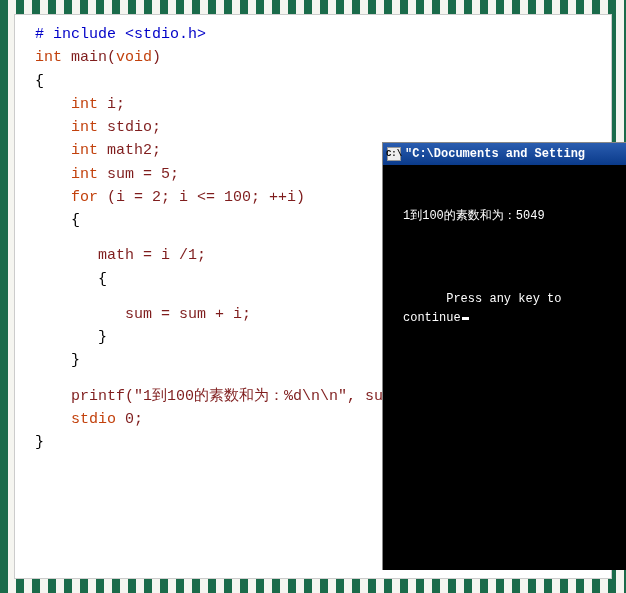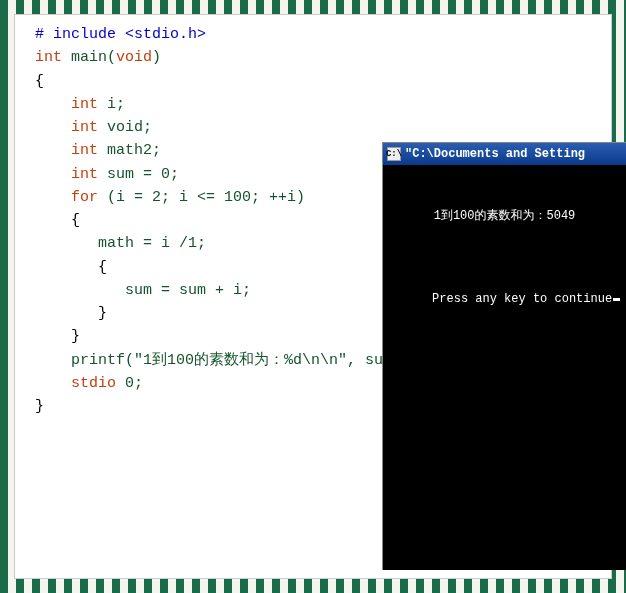--- a/index.html
+++ b/index.html
@@ -19,21 +19,21 @@
     padding: 8px 6px 8px 20px;
     font-size: 15px;
     line-height: 1.55;
     color: #000;
     position: relative;
     border: 1px solid #ccc;
   }
   .line { white-space: pre; }
   .kw { color: #c2410c; }
   .pp { color: #0000c8; }
-  .txt { color: #14532d; }
+  .txt { color: #7f1d1d; margin-top: 12px; }
   .br { color: #000; }
   .console-window {
     position: absolute;
     top: 142px;
     left: 382px;
     width: 244px;
     height: 428px;
     background: #000;
     font-family: "SimSun", "Courier New", monospace;
     font-size: 12px;
@@ -61,24 +61,23 @@
     background: #eee;
     color: #000;
     font-size: 9px;
     display: inline-flex;
     align-items: center;
     justify-content: center;
     font-weight: bold;
     border: 1px solid #999;
   }
   .console-body {
-    padding: 4px 4px;
+    padding: 4px 20px;
     line-height: 1.6;
     white-space: pre-wrap;
-    text-align: center;
   }
   .console-body .outline { color: #fff; }
   .cursor {
     display: inline-block;
     width: 7px;
     height: 3px;
     background: #fff;
     vertical-align: baseline;
     margin-left: 1px;
     position: relative;
@@ -87,23 +86,23 @@
 </style>
 </head>
 <body>
 
 <div class="code-panel">
   <div class="line"><span class="pp"># include &lt;stdio.h&gt;</span></div>
   <div class="line"></div>
   <div class="line"><span class="kw">int</span><span class="txt"> main(</span><span class="kw">void</span><span class="txt">)</span></div>
   <div class="line br">{</div>
   <div class="line"><span class="kw">    int</span><span class="txt"> i;</span></div>
-  <div class="line"><span class="kw">    int</span><span class="txt"> void;</span></div>
+  <div class="line"><span class="kw">    int</span><span class="txt"> stdio;</span></div>
   <div class="line"><span class="kw">    int</span><span class="txt"> math2;</span></div>
-  <div class="line"><span class="kw">    int</span><span class="txt"> sum = 0;</span></div>
+  <div class="line"><span class="kw">    int</span><span class="txt"> sum = 5;</span></div>
   <div class="line"></div>
   <div class="line"><span class="kw">    for</span><span class="txt"> (i = 2; i &lt;= 100; ++i)</span></div>
   <div class="line br">    {</div>
   <div class="line txt">       math = i /1;</div>
   <div class="line"></div>
   <div class="line br">       {</div>
   <div class="line txt">          sum = sum + i;</div>
   <div class="line br">       }</div>
   <div class="line br">    }</div>
   <div class="line"></div>

